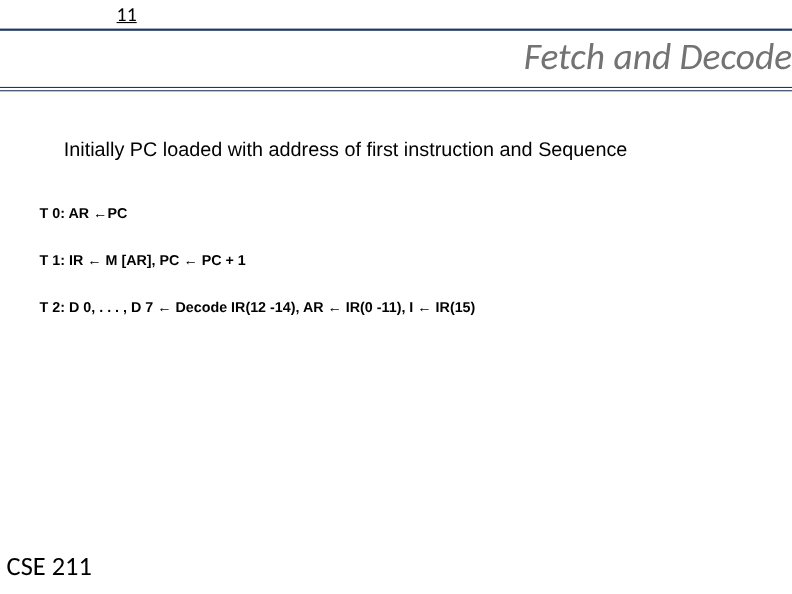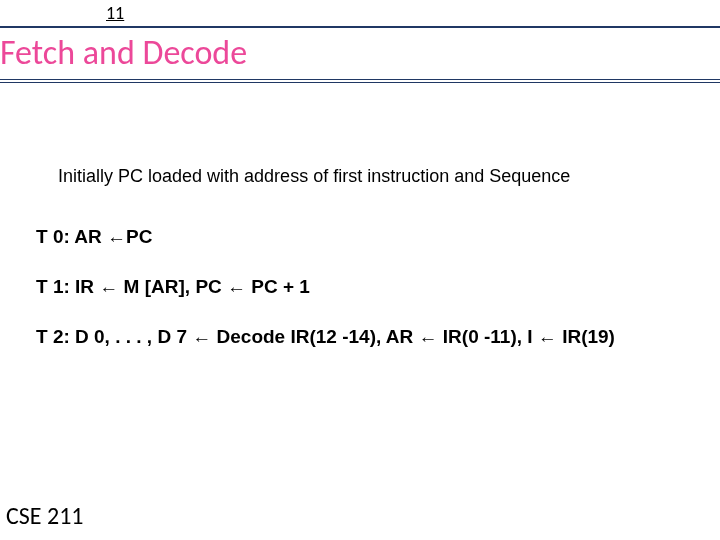--- a/index.html
+++ b/index.html
@@ -23,40 +23,40 @@
   .header .pagenum { margin-left: 100px; text-decoration: underline; }
   .title-band {
     border-top: 2px solid #203864;
     border-bottom: 4px double #203864;
     padding: 4px 0 6px 0;
     margin-top: 2px;
   }
   .title {
     font-family: Calibri, Arial, sans-serif;
     font-size: 34px;
-    text-align: left;
-    color: #ec4899;
+    text-align: right;
+    color: #737373;
+    font-style: italic;
   }
   .content {
     padding: 42px 44px 0 58px;
   }
   .para {
     font-size: 18px;
     line-height: 1.28;
     color: #000;
     margin-bottom: 6px;
-    margin-top: 40px;
   }
   .para .sub { font-size: 11px; vertical-align: baseline; position: relative; top: 2px; }
   .steps {
     margin-top: 38px;
     margin-left: -22px;
   }
   .step {
-    font-size: 19px;
+    font-size: 13px;
     font-weight: bold;
     color: #000;
     margin-bottom: 28px;
     white-space: nowrap;
   }
   .footer {
     position: absolute;
     left: 6px;
     bottom: 10px;
     font-family: Calibri, Arial, sans-serif;
@@ -74,17 +74,17 @@
 <div class="title-band">
   <div class="title">Fetch and Decode</div>
 </div>
 
 <div class="content">
   <div class="para">Initially  PC loaded with address of first instruction and Sequence</div>
 
   <div class="steps">
     <div class="step">T 0:   AR ←PC</div>
     <div class="step">T 1:   IR ← M [AR],  PC ← PC + 1</div>
-    <div class="step">T 2:   D 0, . . . , D 7 ← Decode IR(12 -14), AR ← IR(0 -11), I ← IR(19)</div>
+    <div class="step">T 2:   D 0, . . . , D 7 ← Decode IR(12 -14), AR ← IR(0 -11), I ← IR(15)</div>
   </div>
 </div>
 
 <div class="footer">CSE 211</div>
 
 </body></html>

